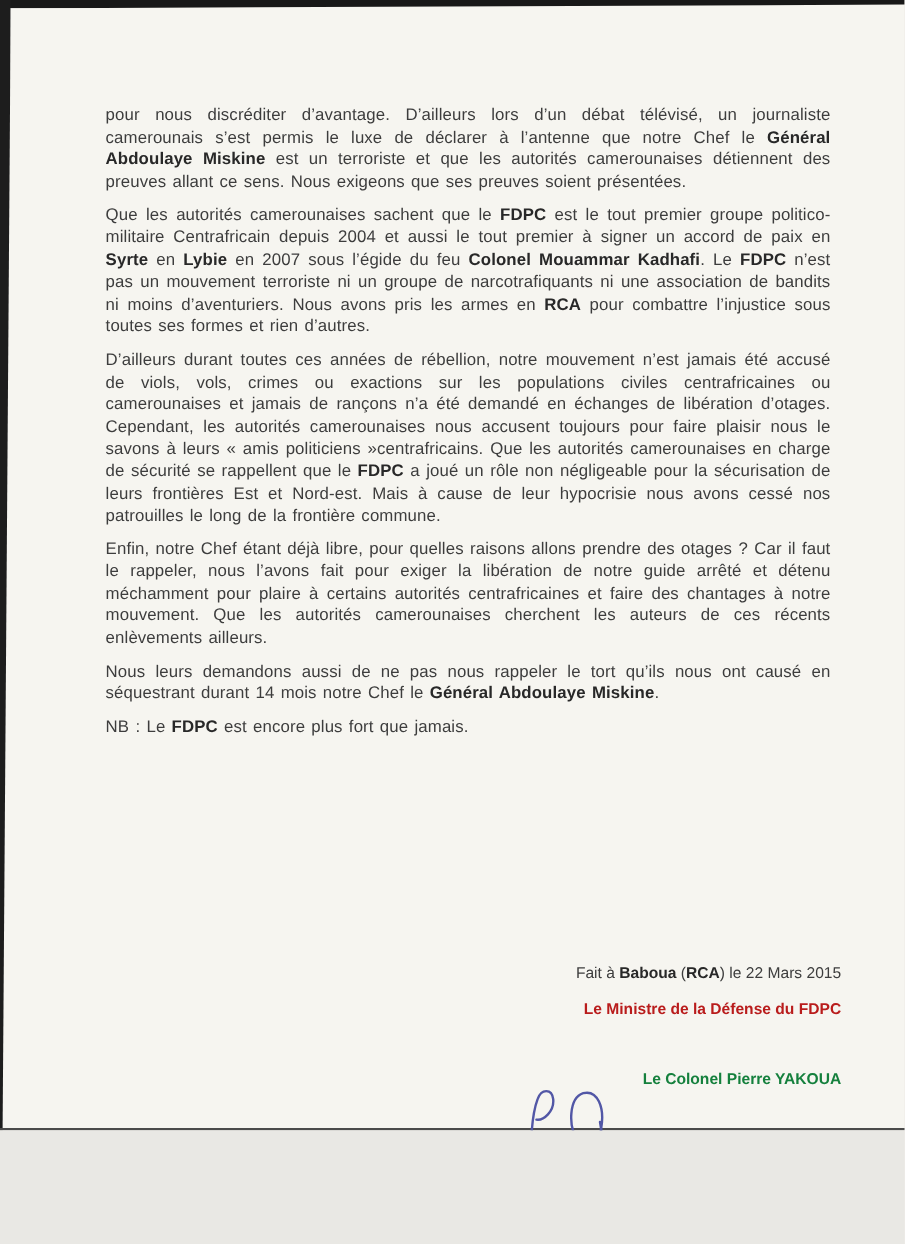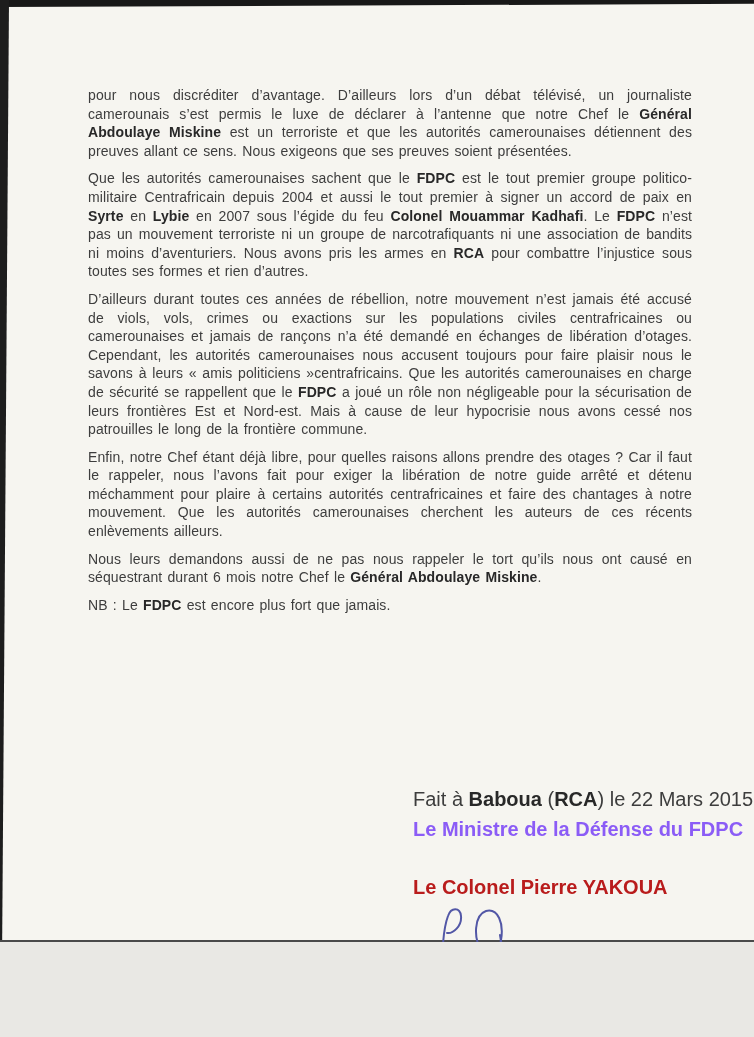--- a/index.html
+++ b/index.html
@@ -53,29 +53,30 @@
   }
 
   
   .closing {
     position: absolute;
     left: 413px;
     top: 790px;
     width: 300px;
   }
   .close-line {
-    margin: 0;
-    font-size: 20px;
+    margin: 12px;
+    font-size: 13px;
     line-height: 18px;
     color: #3d3d3d;
     white-space: nowrap;
+    text-align: right;
   }
   .close-line .b { font-weight: bold; color: #282828; }
-  .title-line { margin-top: 12px; font-weight: bold; color: #8b5cf6; }
-  .name-line  { margin-top: 40px; font-weight: bold; color: #b91c1c; }
+  .title-line { margin-top: 12px; font-weight: bold; color: #b91c1c; }
+  .name-line  { margin-top: 40px; font-weight: bold; color: #15803d; }
 
   
   .signature {
     position: absolute;
     left: 403px;
     top: 898px;
     width: 187px;
     height: 132px;
   }
   .signature path {
@@ -93,21 +94,21 @@
 
   <div class="edge edge-top"></div>
   <div class="edge edge-left"></div>
   <div class="edge edge-bottom"></div>
 
   <div class="text-block">
     <p class="para"><span>pour nous discréditer d’avantage. D’ailleurs lors d’un débat télévisé, un journaliste camerounais s’est permis le luxe de déclarer à l’antenne que notre Chef le </span><span class="b">Général Abdoulaye Miskine</span><span> est un terroriste et que les autorités camerounaises détiennent des preuves allant ce sens. Nous exigeons que ses preuves soient présentées.</span></p>
     <p class="para"><span>Que les autorités camerounaises sachent que le </span><span class="b">FDPC</span><span> est le tout premier groupe politico-militaire Centrafricain depuis 2004 et aussi le tout premier à signer un accord de paix en </span><span class="b">Syrte</span><span> en </span><span class="b">Lybie</span><span> en 2007 sous l’égide du feu </span><span class="b">Colonel Mouammar Kadhafi</span><span>. Le </span><span class="b">FDPC</span><span> n’est pas un mouvement terroriste ni un groupe de narcotrafiquants ni une association de bandits ni moins d’aventuriers. Nous avons pris les armes en </span><span class="b">RCA</span><span> pour combattre l’injustice sous toutes ses formes et rien d’autres.</span></p>
     <p class="para"><span>D’ailleurs durant toutes ces années de rébellion, notre mouvement n’est jamais été accusé de viols, vols, crimes ou exactions sur les populations civiles centrafricaines ou camerounaises et jamais de rançons n’a été demandé en échanges de libération d’otages. Cependant, les autorités camerounaises nous accusent toujours pour faire plaisir nous le savons à leurs « amis politiciens »centrafricains. Que les autorités camerounaises en charge de sécurité se rappellent que le </span><span class="b">FDPC</span><span> a joué un rôle non négligeable pour la sécurisation de leurs frontières Est et Nord-est. Mais à cause de leur hypocrisie nous avons cessé nos patrouilles le long de la frontière commune.</span></p>
     <p class="para"><span>Enfin, notre Chef étant déjà libre, pour quelles raisons allons prendre des otages ? Car il faut le rappeler, nous l’avons fait pour exiger la libération de notre guide arrêté et détenu méchamment pour plaire à certains autorités centrafricaines et faire des chantages à notre mouvement. Que les autorités camerounaises cherchent les auteurs de ces récents enlèvements ailleurs.</span></p>
-    <p class="para"><span>Nous leurs demandons aussi de ne pas nous rappeler le tort qu’ils nous ont causé en séquestrant durant 6 mois notre Chef le </span><span class="b">Général Abdoulaye Miskine</span><span>.</span></p>
+    <p class="para"><span>Nous leurs demandons aussi de ne pas nous rappeler le tort qu’ils nous ont causé en séquestrant durant 14 mois notre Chef le </span><span class="b">Général Abdoulaye Miskine</span><span>.</span></p>
     <p class="para"><span>NB : Le </span><span class="b">FDPC</span><span> est encore plus fort que jamais.</span></p>
   </div>
 
   <div class="closing">
     <p class="close-line"><span>Fait à </span><span class="b">Baboua</span><span> (</span><span class="b">RCA</span><span>) le 22 Mars 2015</span></p>
     <p class="close-line title-line">Le Ministre de la Défense du FDPC</p>
     <p class="close-line name-line">Le Colonel Pierre YAKOUA</p>
   </div>
 
   <svg class="signature" viewBox="0 0 187 132" xmlns="http://www.w3.org/2000/svg" aria-hidden="true">

